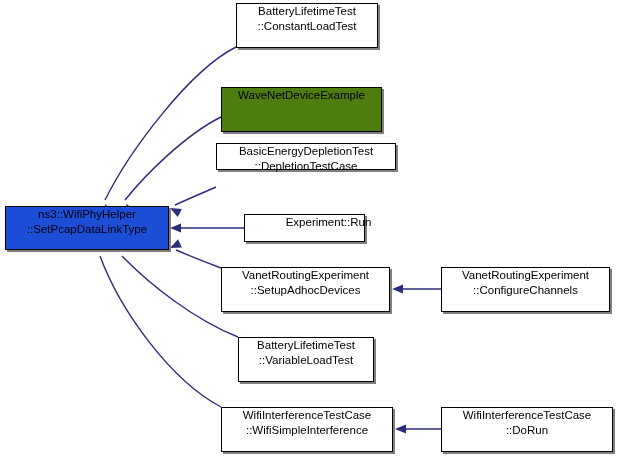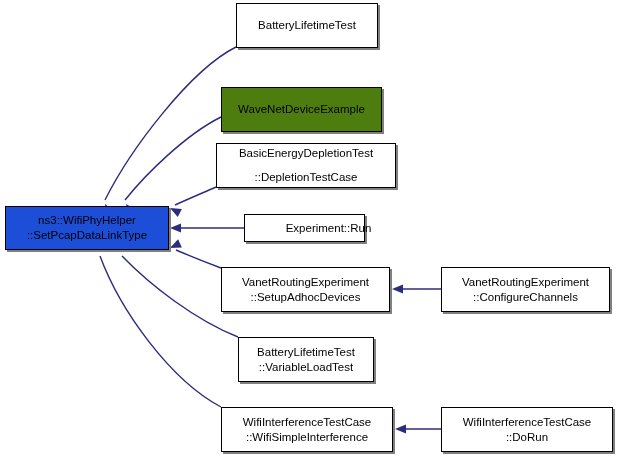--- a/index.html
+++ b/index.html
@@ -26,21 +26,20 @@
   }
   .node {
     position: absolute;
     box-sizing: border-box;
     border: 1px solid #000000;
     background: #ffffff;
     box-shadow: 2px 2px 0 0 #808080;
     display: flex;
     flex-direction: column;
     align-items: center;
-    justify-content: center;
     text-align: center;
     color: #000000;
     font-size: 11.5px;
     line-height: 15px;
     letter-spacing: 0px;
     z-index: 2;
   }
   .node.highlight {
     background: #bfbfbf;
   }
@@ -91,25 +90,26 @@
         <polygon points="0,0 11,-4.5 11,4.5" fill="#2c2c7c" transform="translate(395,429) rotate(0)"></polygon>
       </g>
     </svg>
   <div id="node-layer">
       <div class="node highlight" style="left: 5px; top: 206px; width: 164px; height: 44px; border-color: rgb(0, 0, 0); background: #1d4ed8; box-shadow: rgb(128, 128, 128) 2px 2px 0px 0px;">
         <span class="ln">ns3::WifiPhyHelper</span>
         <span class="ln">::SetPcapDataLinkType</span>
       </div>
       <div class="node" style="left: 236px; top: 3px; width: 142px; height: 45px; border-color: rgb(0, 0, 0); background: rgb(255, 255, 255); box-shadow: rgb(128, 128, 128) 2px 2px 0px 0px;">
         <span class="ln">BatteryLifetimeTest</span>
+        <span class="ln">::ConstantLoadTest</span>
       </div>
       <div class="node" style="left: 221px; top: 87px; width: 161px; height: 45px; border-color: rgb(0, 0, 0); background: #4d7c0f; box-shadow: rgb(128, 128, 128) 2px 2px 0px 0px;">
         <span class="ln">WaveNetDeviceExample</span>
       </div>
-      <div class="node" style="left: 216px; top: 143px; width: 180px; height: 45px; border-color: rgb(0, 0, 0); background: rgb(255, 255, 255); box-shadow: rgb(128, 128, 128) 2px 2px 0px 0px; gap: 9px;">
+      <div class="node" style="left: 216px; top: 143px; width: 180px; height: 27px; border-color: rgb(0, 0, 0); background: rgb(255, 255, 255); box-shadow: rgb(128, 128, 128) 2px 2px 0px 0px;">
         <span class="ln">BasicEnergyDepletionTest</span>
         <span class="ln">::DepletionTestCase</span>
       </div>
       <div class="node" style="left: 244px; top: 214px; width: 121px; height: 28px; border-color: rgb(0, 0, 0); background: rgb(255, 255, 255); box-shadow: rgb(128, 128, 128) 2px 2px 0px 0px; padding-left: 48px;">
         <span class="ln">Experiment::Run</span>
       </div>
       <div class="node" style="left: 221px; top: 267px; width: 169px; height: 45px; border-color: rgb(0, 0, 0); background: rgb(255, 255, 255); box-shadow: rgb(128, 128, 128) 2px 2px 0px 0px;">
         <span class="ln">VanetRoutingExperiment</span>
         <span class="ln">::SetupAdhocDevices</span>
       </div>

